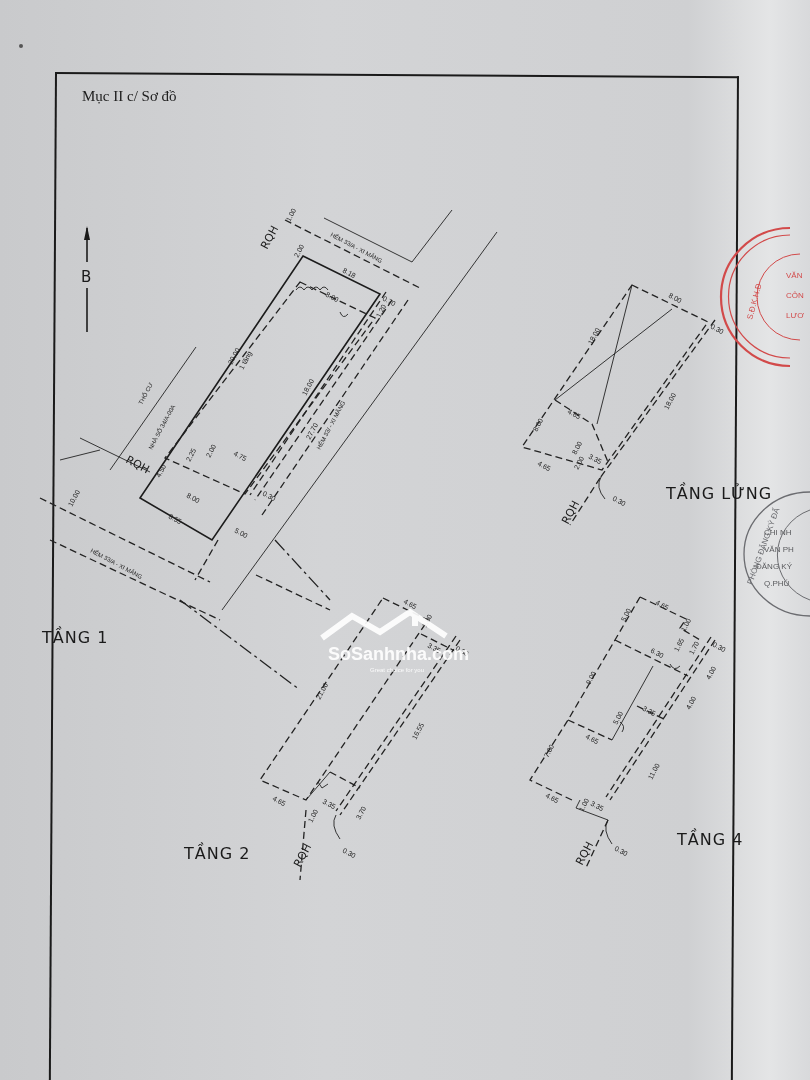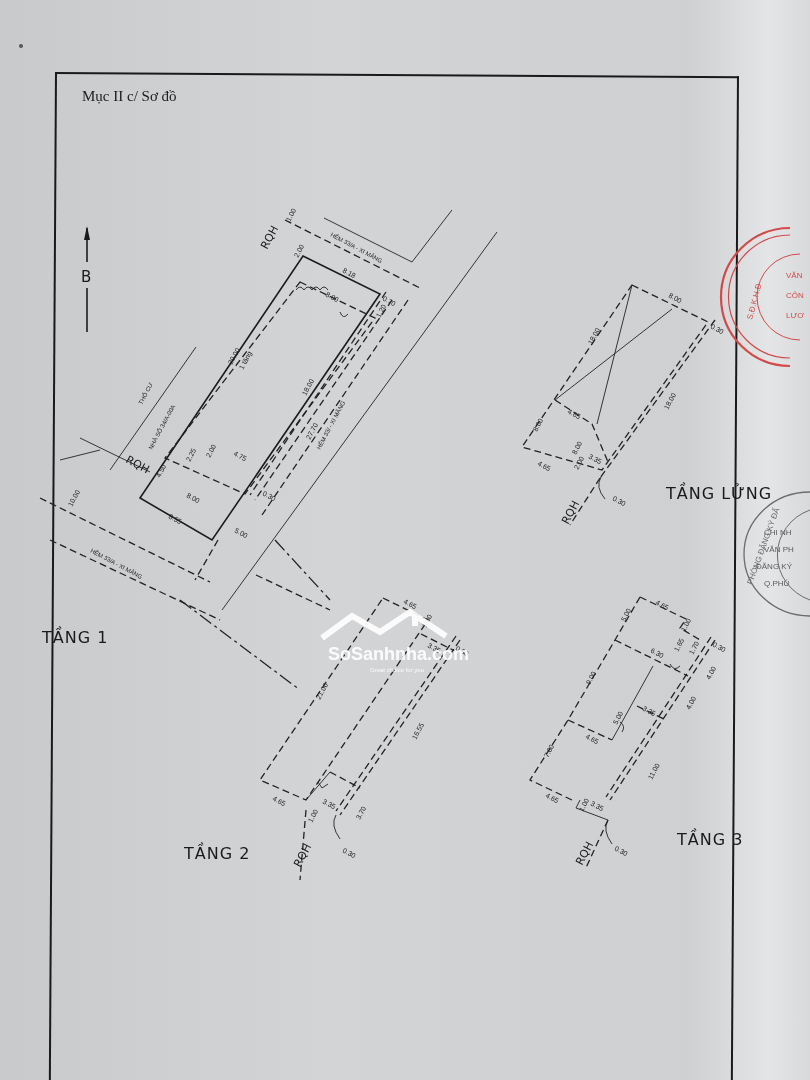--- a/index.html
+++ b/index.html
@@ -234,16 +234,16 @@
       <text x="756" y="569" class="stamp-text" fill="#5a5b5e">ĐĂNG KÝ</text>
       <text x="764" y="586" class="stamp-text" fill="#5a5b5e">Q.PHÚ</text>
     </g>
 
     <circle cx="21" cy="46" r="2" fill="#555"></circle>
   </svg>
 
   <div class="floor-label" style="left:42px; top:608px;margin-top:20px;">TẦNG 1</div>
   <div class="floor-label" style="left:666px; top:462px;margin-top:22px;">TẦNG LỬNG</div>
   <div class="floor-label" style="left:184px; top:844px;">TẦNG 2</div>
-  <div class="floor-label" style="left:677px; top:830px;">TẦNG 3</div>
+  <div class="floor-label" style="left:677px; top:830px;">TẦNG 4</div>
 
 
 </div>
 
 </body></html>

